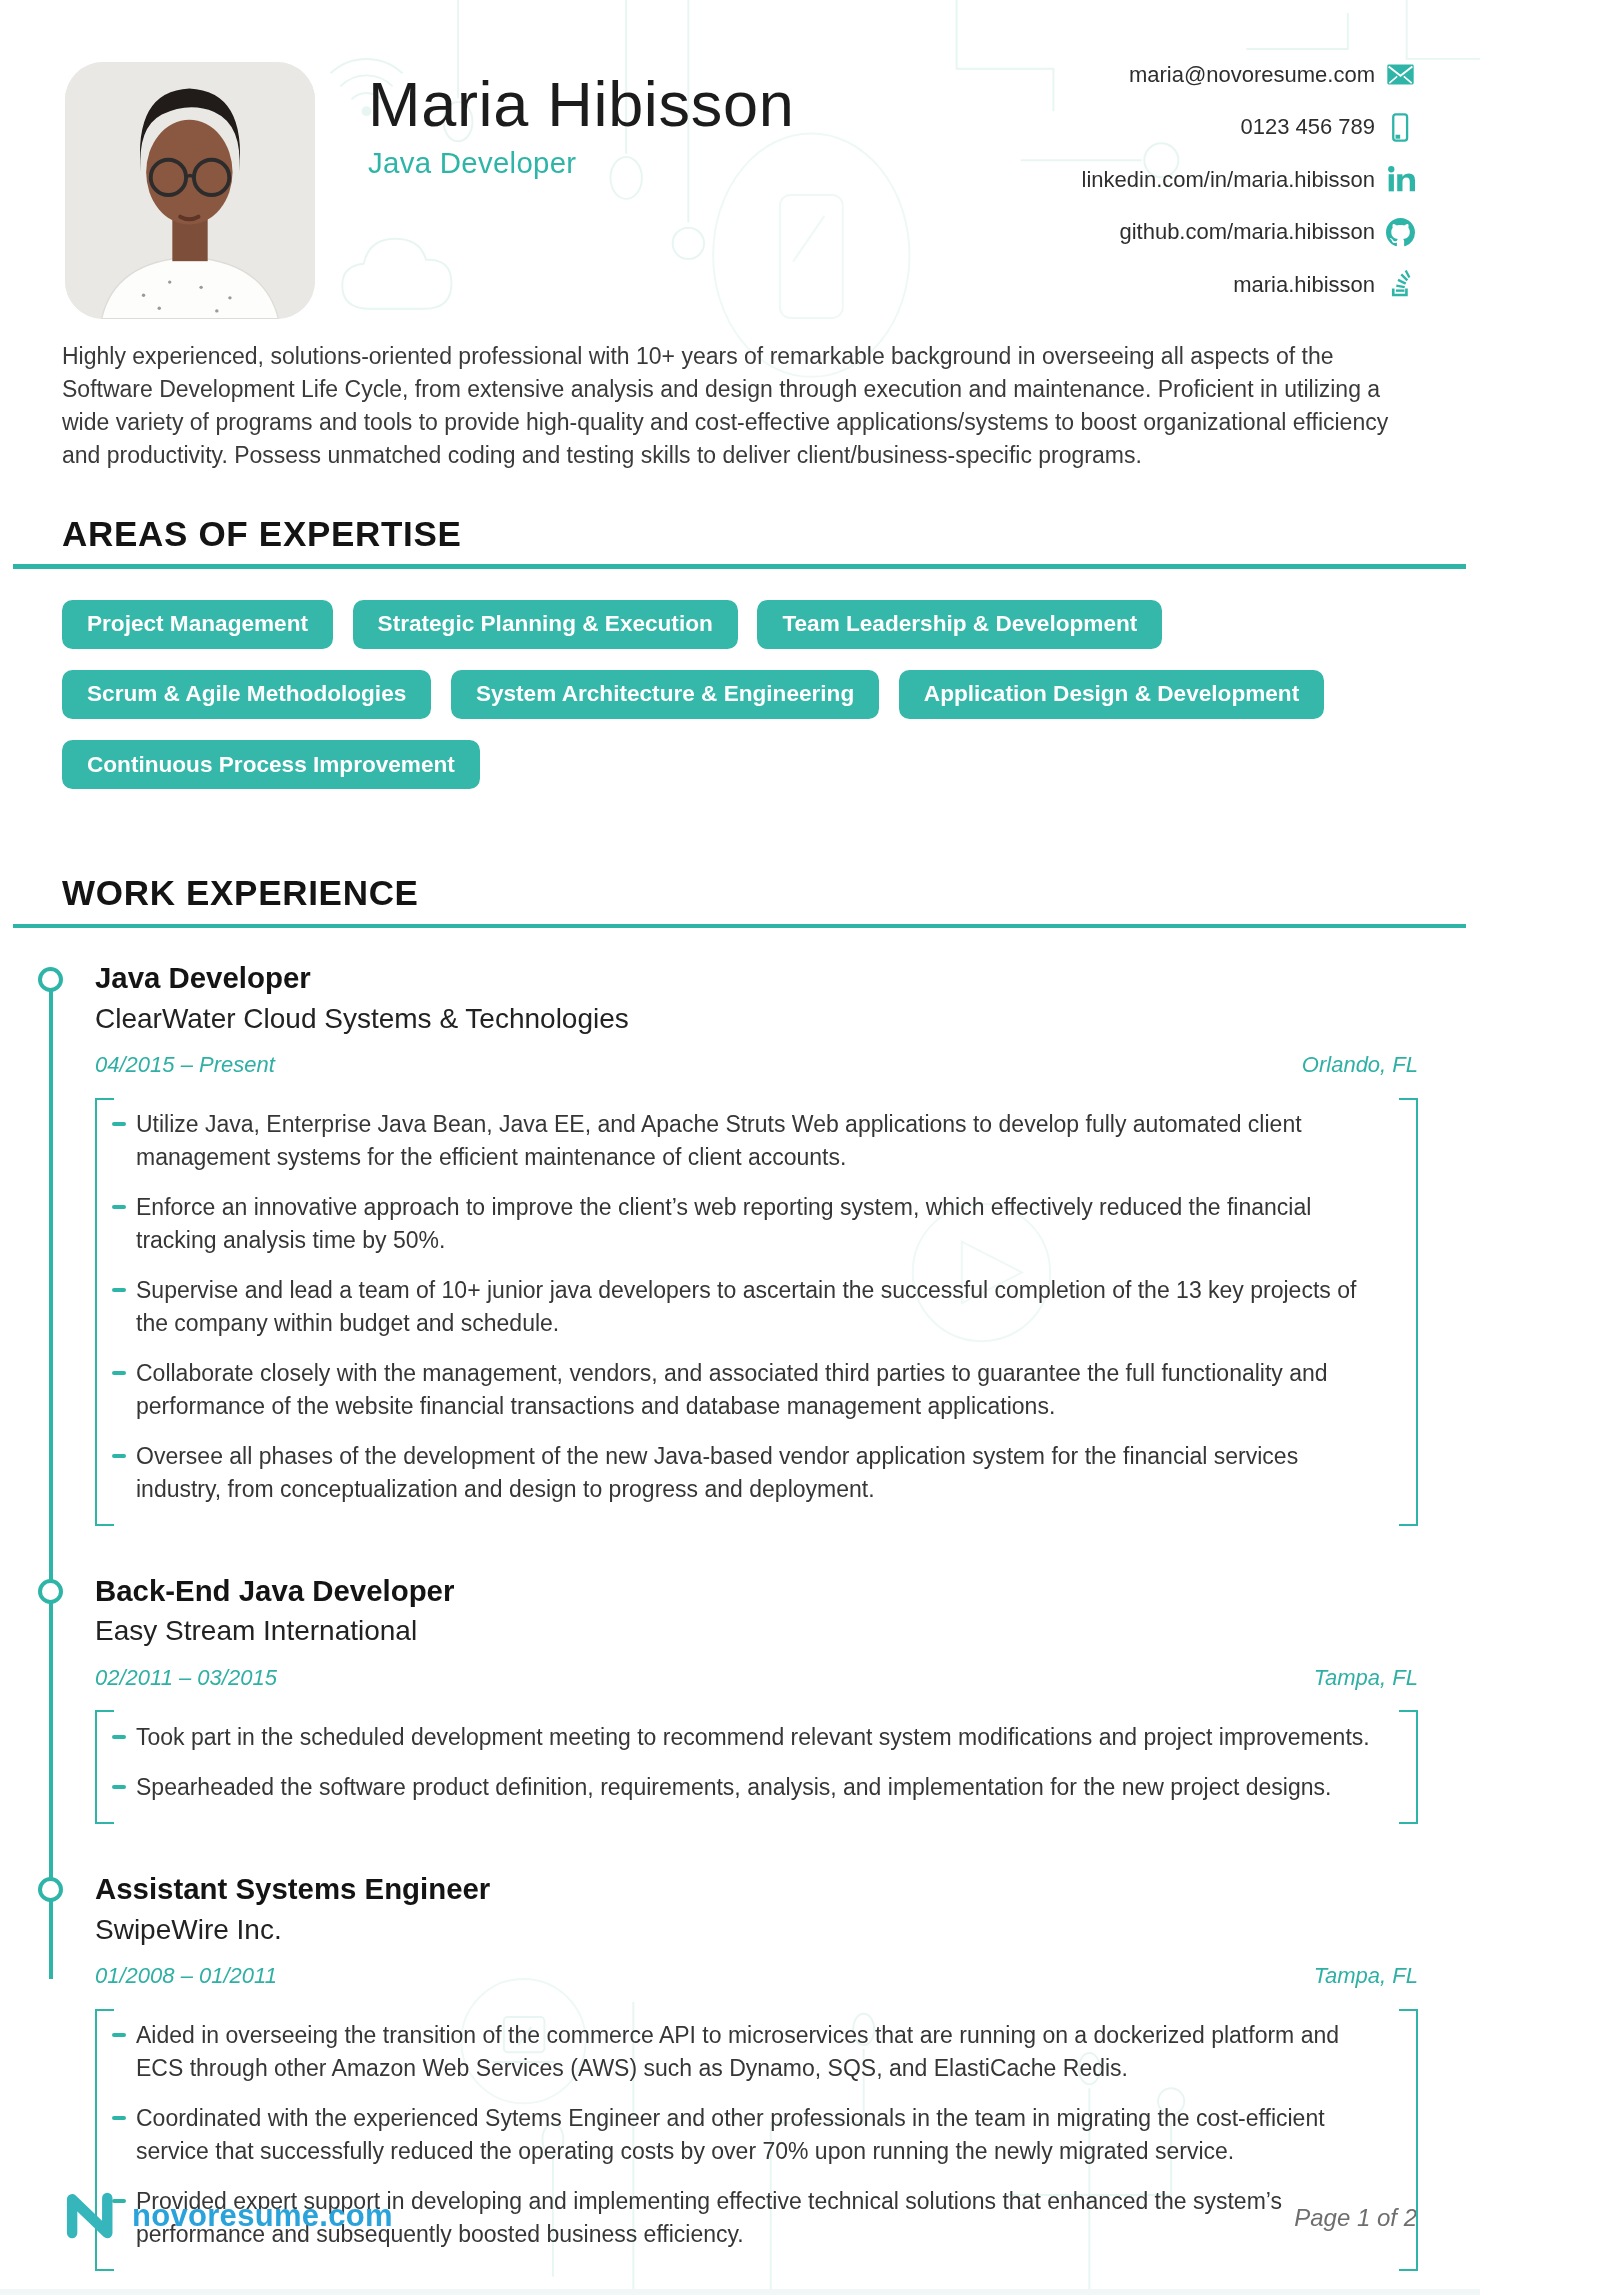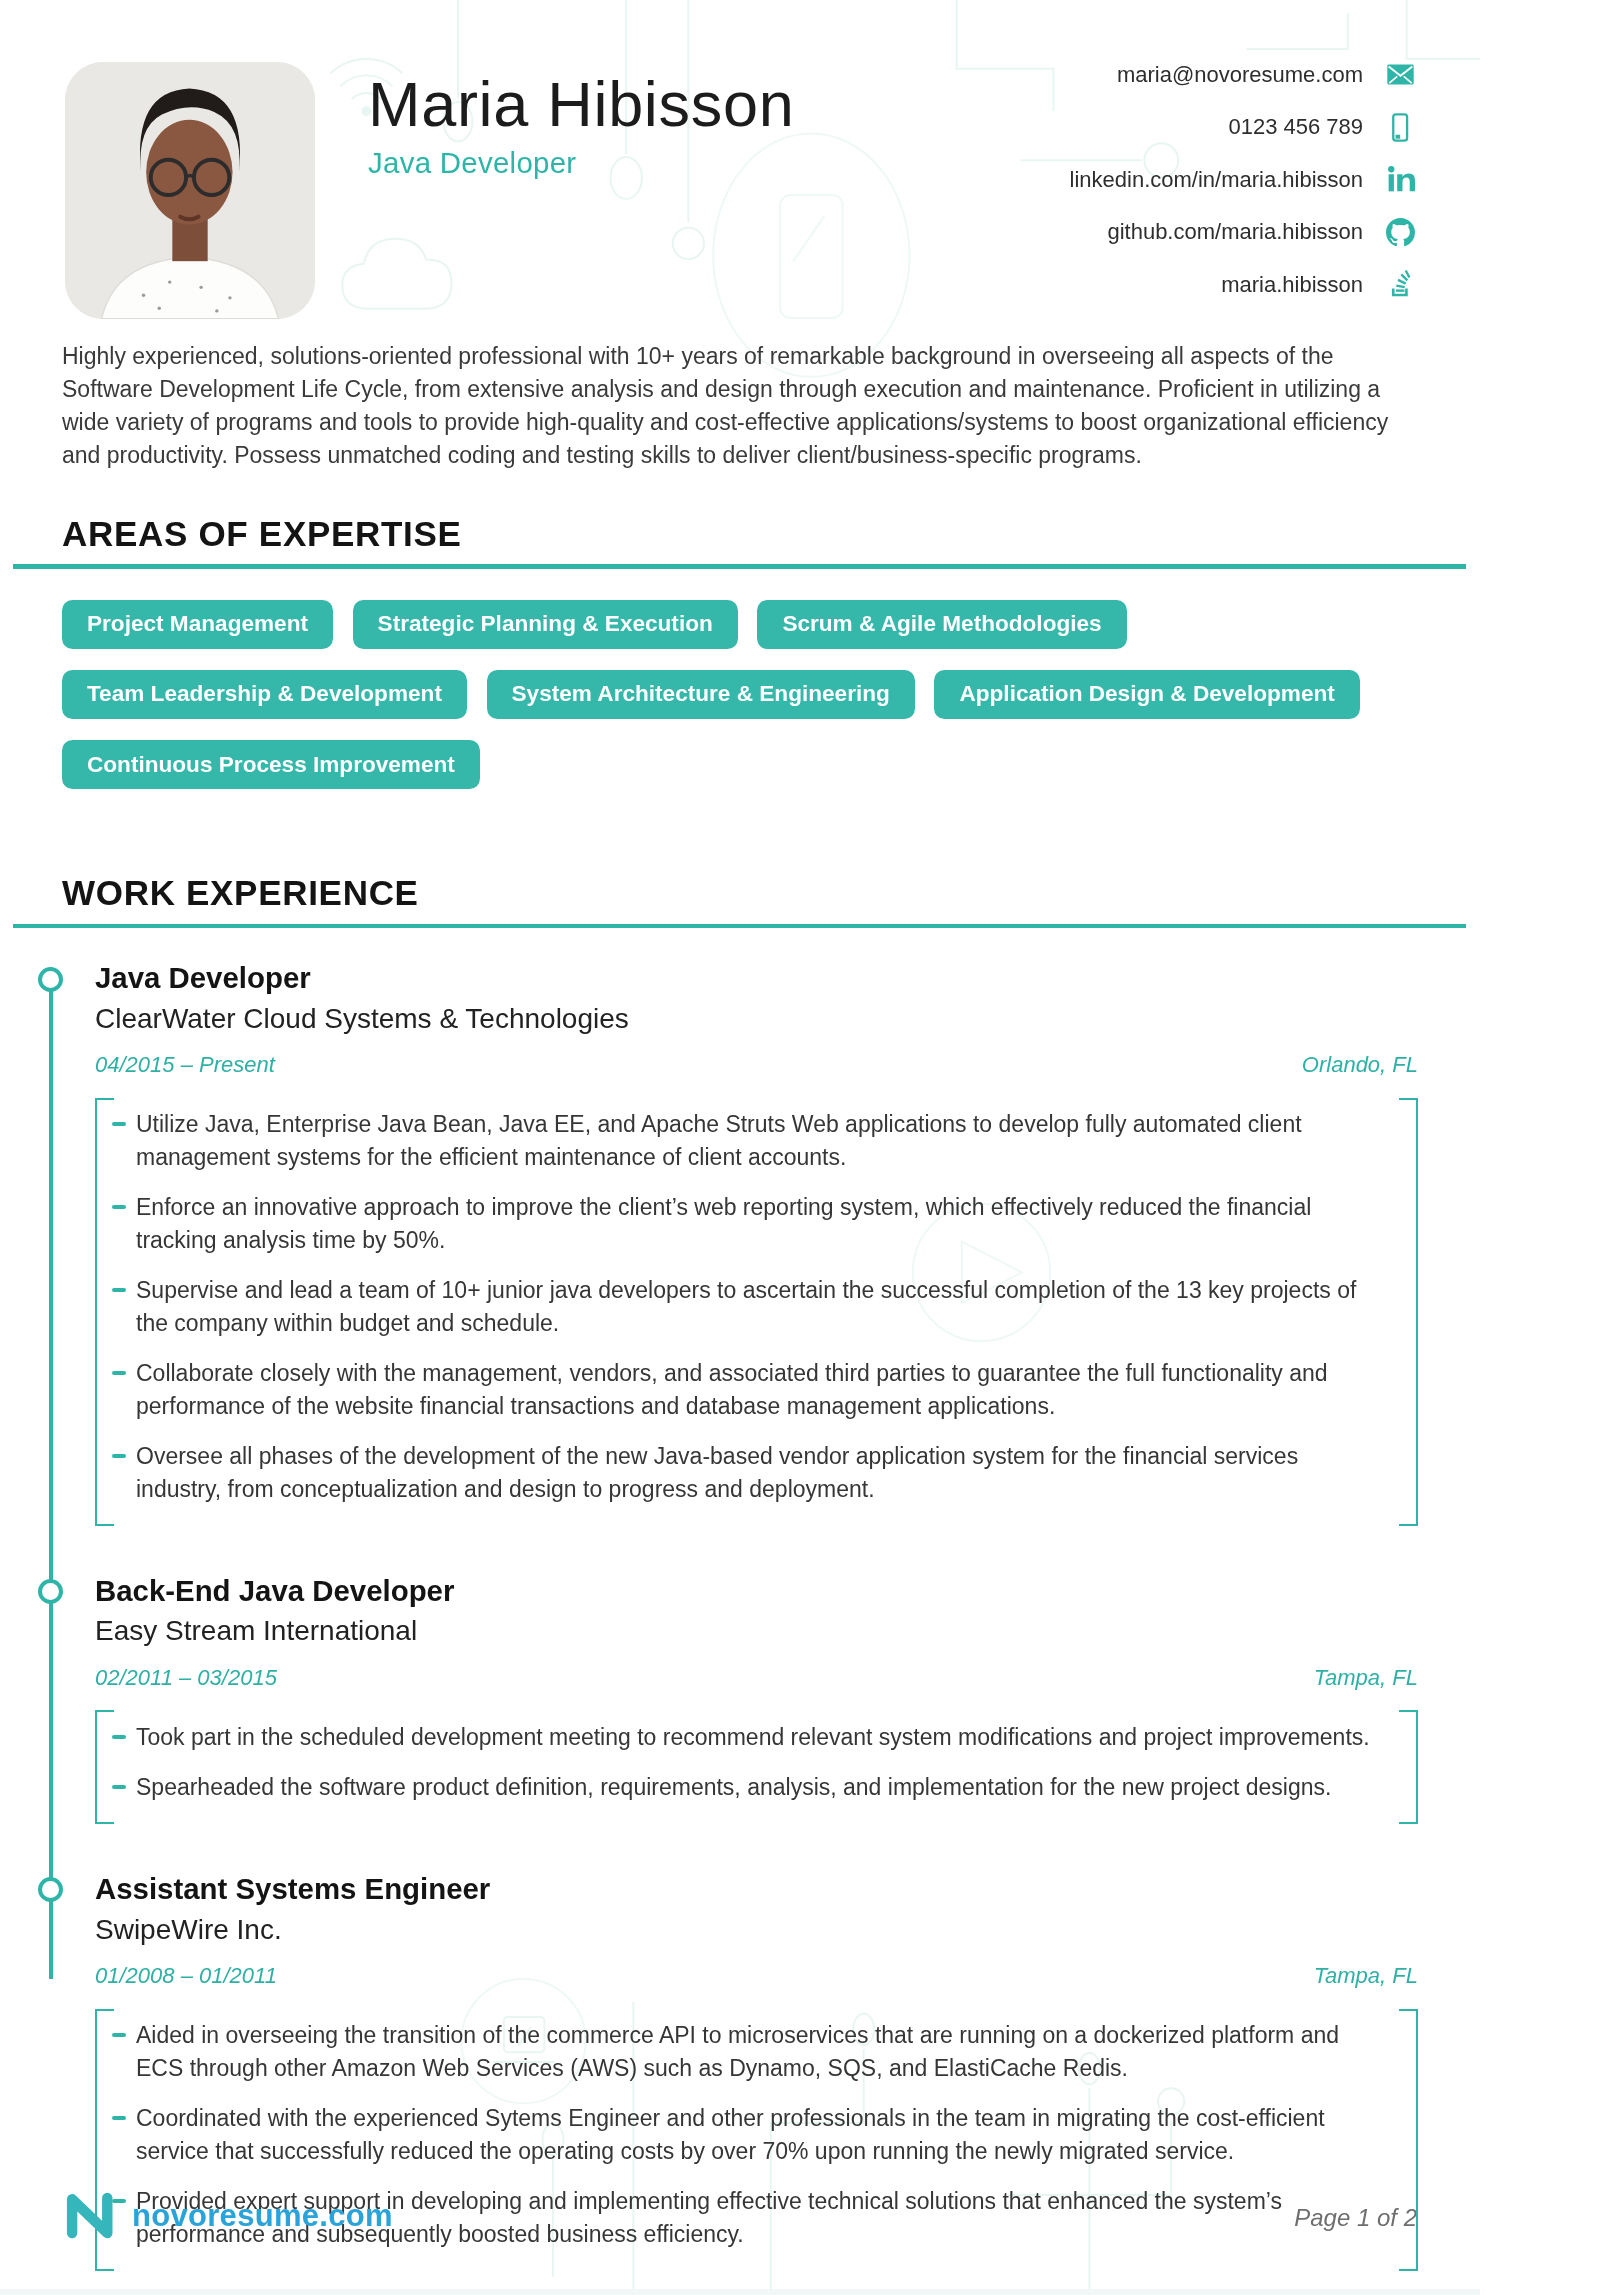--- a/index.html
+++ b/index.html
@@ -13,21 +13,21 @@
   
   .photo{
     position:absolute;left:65px;top:62px;width:250px;height:257px;border-radius:38px;
     overflow:hidden;background:#e9e8e5;
   }
   .name-block{position:absolute;left:368px;top:71px;}
   .name{font-size:63px;font-weight:400;color:#1c1c1c;letter-spacing:0.7px;line-height:1.05;margin:0;}
   .job-title{font-size:29.4px;color:#2fb5a8;margin-top:9.2px;letter-spacing:0.3px;}
 
   .contacts{position:absolute;right:65px;top:60px;display:flex;flex-direction:column;gap:23.6px;align-items:flex-end;}
-  .contact-row{display:flex;align-items:center;gap:23px;}
+  .contact-row{display:flex;align-items:center;gap:11px;}
   .contact-value{font-size:22px;color:#2e2e2e;}
   .cicon{width:29px;height:29px;flex:0 0 29px;display:flex;align-items:center;justify-content:center;}
 
   
   .content{position:absolute;left:62px;right:62px;top:340px;}
   .summary{font-size:23px;line-height:1.43;color:#3a3a3a;margin:0;}
 
   .sec-heading{font-size:35px;font-weight:700;color:#141414;letter-spacing:0.7px;margin:0;}
   .sec-rule{height:4.6px;background:#2fb5a8;border:none;margin:10.5px 0 0 -49px;width:calc(100% + 97px);}
   .mt-exp{margin-top:42px;}
@@ -198,22 +198,22 @@
 
   <div class="content z">
     <p class="summary">Highly experienced, solutions-oriented professional with 10+ years of remarkable background in overseeing all aspects of the Software Development Life Cycle, from extensive analysis and design through execution and maintenance. Proficient in utilizing a wide variety of programs and tools to provide high-quality and cost-effective applications/systems to boost organizational efficiency and productivity. Possess unmatched coding and testing skills to deliver client/business-specific programs.</p>
 
     <h2 class="sec-heading mt-exp">AREAS OF EXPERTISE</h2>
     <hr class="sec-rule">
 
     <div class="tags">
       <span class="tag">Project Management</span>
       <span class="tag">Strategic Planning &amp; Execution</span>
+      <span class="tag">Team Leadership &amp; Development</span>
       <span class="tag">Scrum &amp; Agile Methodologies</span>
-      <span class="tag">Team Leadership &amp; Development</span>
       <span class="tag">System Architecture &amp; Engineering</span>
       <span class="tag">Application Design &amp; Development</span>
       <span class="tag">Continuous Process Improvement</span>
     </div>
 
     <h2 class="sec-heading mt-work">WORK EXPERIENCE</h2>
     <hr class="sec-rule">
 
     <div class="jobs">
       <div class="timeline-line" style="top: 18.3px; height: 999px;"></div>

